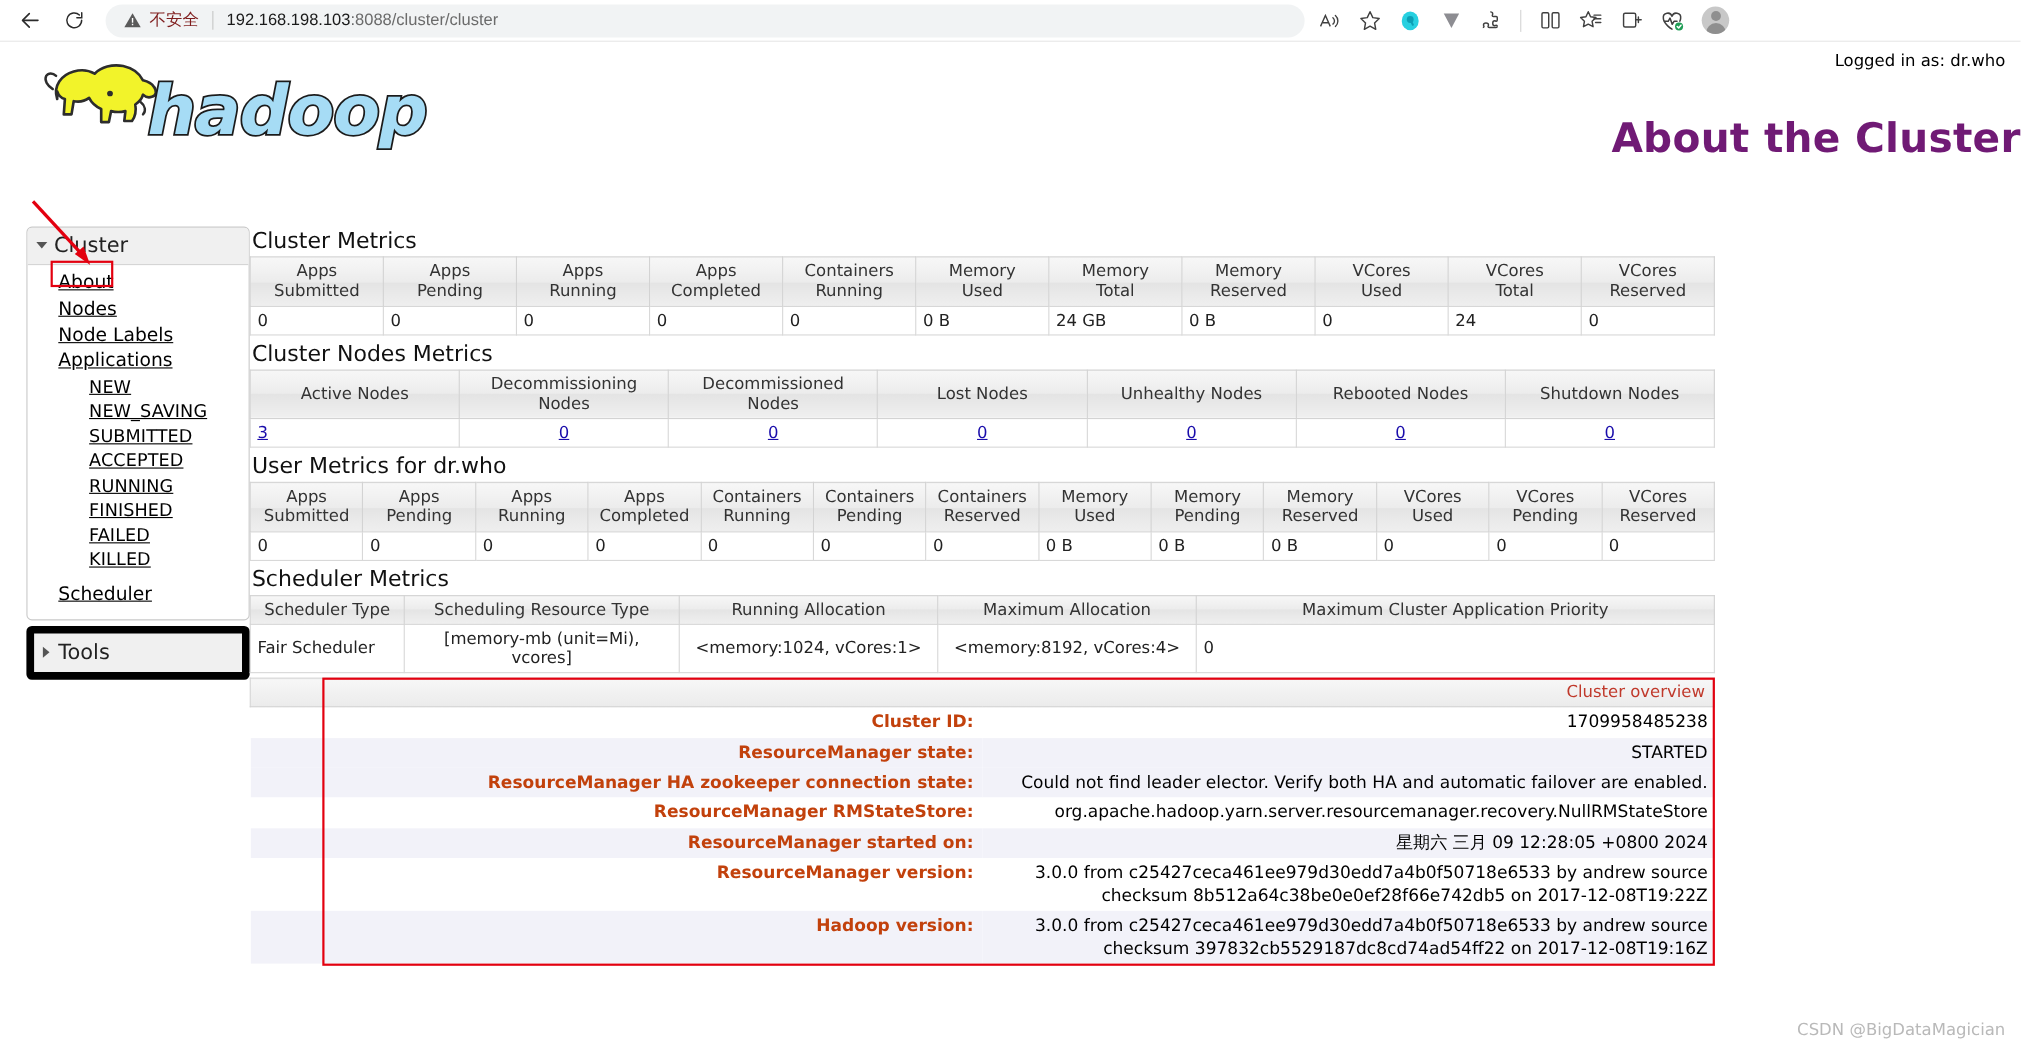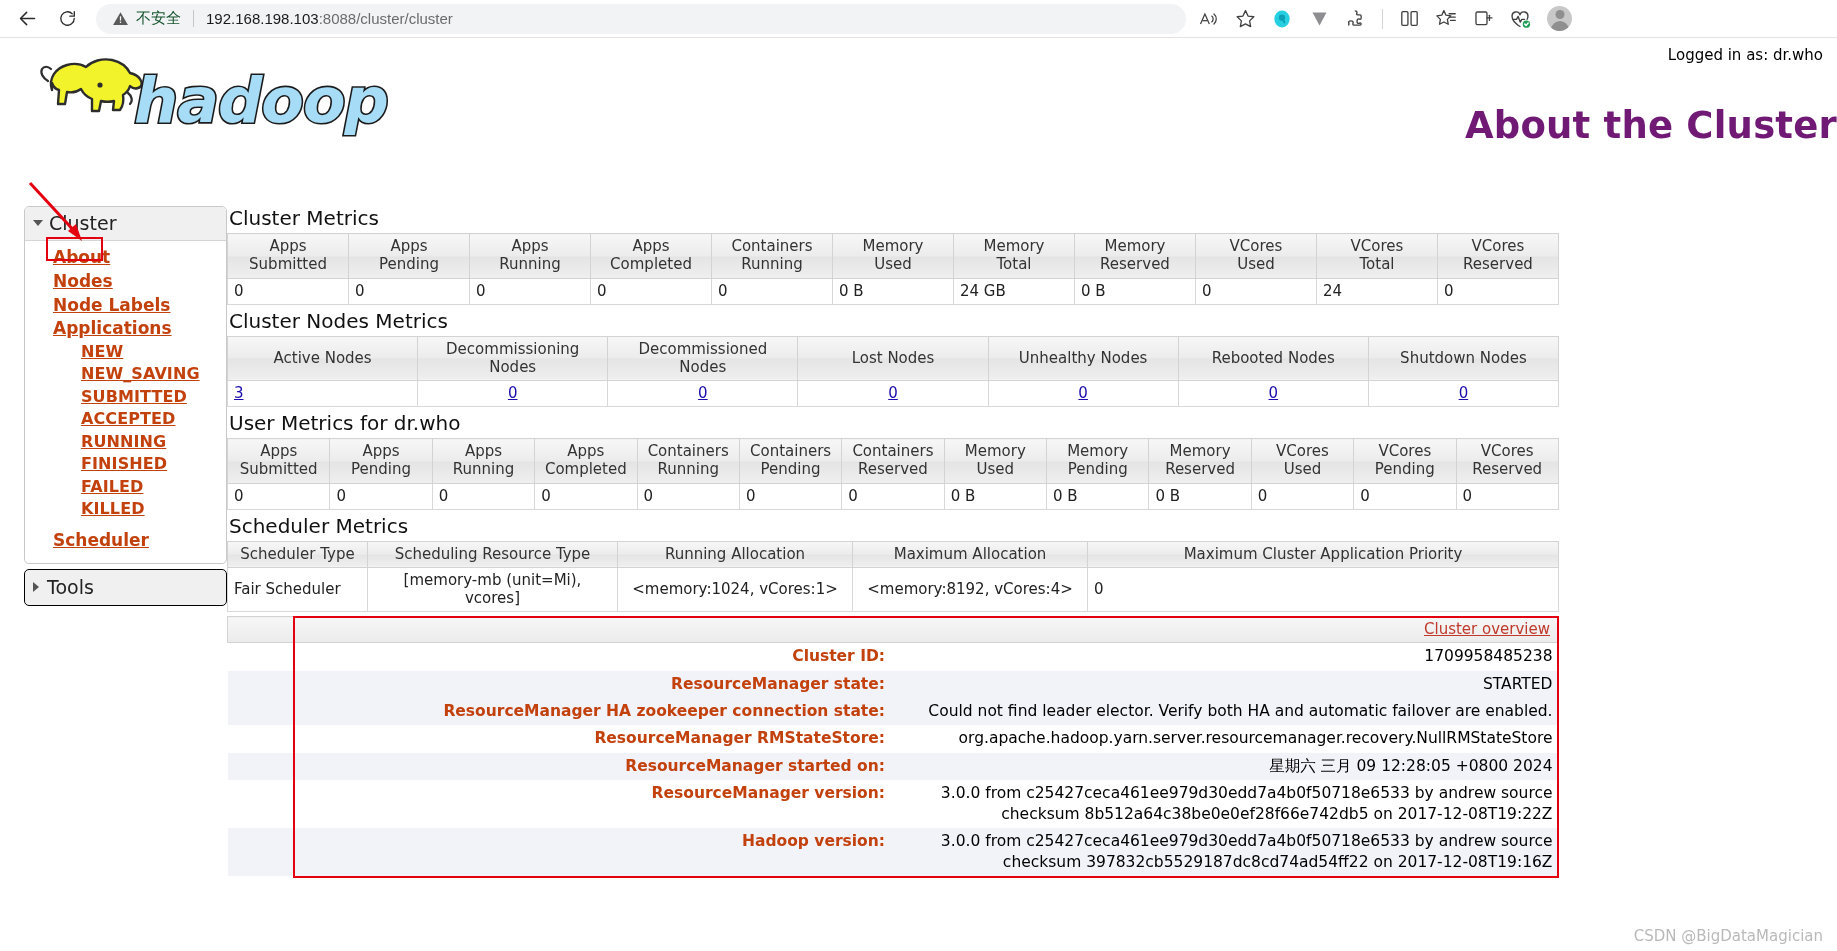--- a/index.html
+++ b/index.html
@@ -35,21 +35,21 @@
     height:30px;
     margin-left:12px; margin-right:6px;
     background:#f1f3f4;
     border-radius:16px;
     display:flex; align-items:center;
     padding:0 16px;
     max-width:1090px;
   }
   .warn-icon { margin-right:7px; display:flex; align-items:center; }
   .warn-text {
-    font-size:15px; color:#14532d;
+    font-size:15px; color:#7f1d1d;
     font-family:"DejaVu Sans", sans-serif;
     white-space:nowrap;
   }
   .omni-sep {
     width:1px; height:17px; background:#c6c6c6;
     margin:0 12px;
   }
   .url-text { font-size:15px; color:#1a1a1a; white-space:nowrap; }
   .url-text .dim { color:#6b6b6b; }
 
@@ -124,37 +124,36 @@
   }
   .tri-down, .tri-right {
     width:0;height:0;display:inline-block;
   }
   .tri-down { border-left:5px solid transparent;border-right:5px solid transparent;border-top:6px solid #555; }
   .tri-right { border-top:5px solid transparent;border-bottom:5px solid transparent;border-left:6px solid #555; }
   .panel-body { padding:5px 0 10px 0; }
   .nav-link {
     display:block;
     font-size:17px;
-    color:#c2410c;
+    color:#000000;
     text-decoration:underline;
     padding:1px 0 1px 28px;
     line-height:1.28;
     white-space:nowrap;
-    font-weight:bold;
   }
   .nav-link.sub {
     padding-left:56px;
     font-size:16px;
     letter-spacing:0.1px;
   }
   .nav-link.scheduler { padding-top:9px; }
   .tools-panel { margin-top:5px; }
   .tools-head {
     background:#f0f0f0;
-    border:1px solid #000000;
+    border:7px solid #000000;
     border-radius:5px;
     padding:6px 8px 7px 8px;
     font-size:19px; color:#222;
     display:flex; align-items:center; gap:8px;
   }
 
   
   .hl-box {
     position:absolute;
     border:2px solid #e3000f;
@@ -214,21 +213,20 @@
     width:1332px;
     table-layout:fixed;
   }
   table.overview .cap-row td {
     background:linear-gradient(to bottom,#f7f7f7,#ebebeb);
     border:1px solid #d3d3d3;
     text-align:right;
     font-size:15px;
     color:#c0392b;
     padding:3px 8px 4px 8px;
-    text-decoration:underline;
   }
   table.overview td.k {
     width:352px;
     text-align:right;
     font-weight:bold;
     font-size:15.5px;
     color:#c2410c;
     padding:3px 8px 4px 6px;
     vertical-align:top;
     line-height:1.32;

